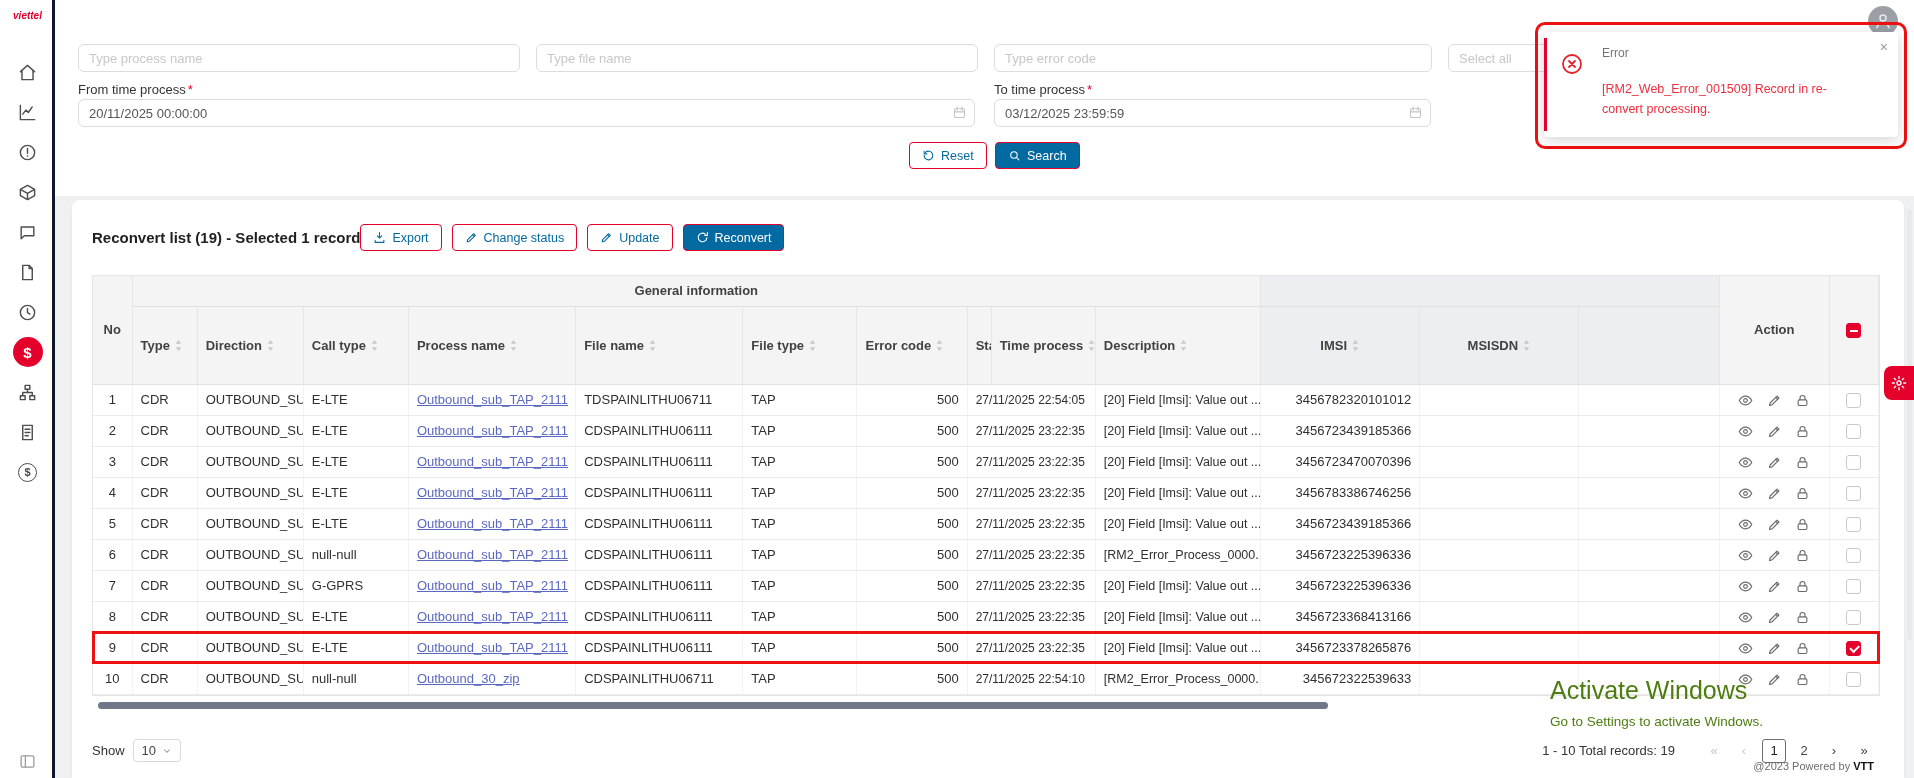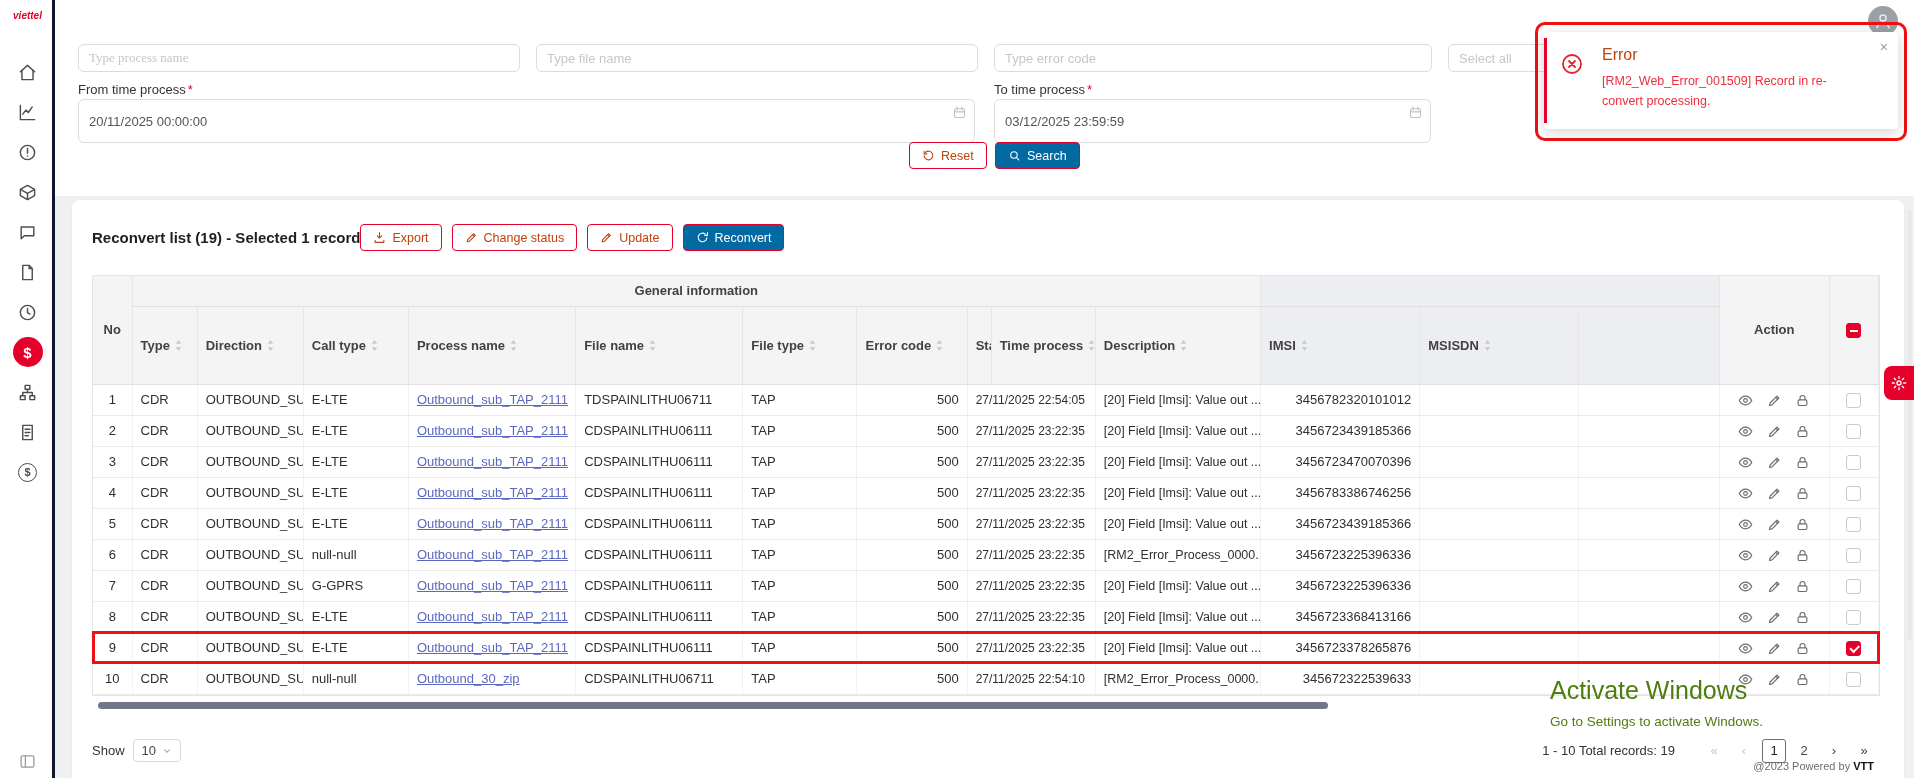--- a/index.html
+++ b/index.html
@@ -22,54 +22,54 @@
   .page-title{position:absolute;left:18px;top:8px;font-size:21px;font-weight:700;color:#111}
   .avatar{position:absolute;right:16px;top:6px;width:30px;height:30px;border-radius:50%;background:#9aa0a6;display:flex;align-items:center;justify-content:center;color:#e8eaed}
   .avatar svg{width:18px;height:18px}
 
   .f-input{position:absolute;height:28px;border:1px solid #dcdcdc;border-radius:6px;background:#fff;font-size:13px;padding:0 10px;color:#555;font-family:"Liberation Sans",sans-serif;outline:none}
   .f-input::placeholder{color:#c7c7c7}
   .f-select{position:absolute;height:28px;border:1px solid #dcdcdc;border-radius:6px;background:#fff;display:flex;align-items:center;justify-content:space-between;padding:0 10px;font-size:13px;color:#c7c7c7;cursor:pointer}
   .f-label{position:absolute;font-size:13px;color:#333}
   .req{color:#e4002b;margin-left:2px}
   .date-wrap{position:absolute}
-  .date-wrap input{width:100%;height:44px;border:1px solid #dcdcdc;border-radius:6px;font-size:13px;padding:0 30px 0 10px;color:#555;font-family:"Liberation Sans",sans-serif;outline:none;background:#fff}
+  .date-wrap input{width:100%;height:28px;border:1px solid #dcdcdc;border-radius:6px;font-size:13px;padding:0 30px 0 10px;color:#555;font-family:"Liberation Sans",sans-serif;outline:none;background:#fff}
   .cal-ic{position:absolute;right:8px;top:6px;width:15px;height:15px;color:#c3c3c3}
 
-  .btn{display:inline-flex;align-items:center;gap:6px;height:27px;padding:0 12px;border-radius:4px;font-size:12.5px;cursor:pointer;border:1px solid #e4002b;background:#fff;color:#c2410c;font-family:"Liberation Sans",sans-serif}
+  .btn{display:inline-flex;align-items:center;gap:6px;height:27px;padding:0 12px;border-radius:4px;font-size:12.5px;cursor:pointer;border:1px solid #e4002b;background:#fff;color:#0369a1;font-family:"Liberation Sans",sans-serif}
   .btn.filled{background:#0369a1;color:#fff}
   .btn svg{width:13px;height:13px}
   .btn-reset{position:absolute;left:854px;top:142px}
   .btn-search{position:absolute;left:940px;top:142px}
 
   
   .toast-anno{position:absolute;left:1535px;top:22px;width:372px;z-index:40;border:3px solid #ee1111;border-radius:10px;padding:7px 6px 9px 6px;background:transparent}
   .toast{position:relative;background:#fff;border-radius:4px;box-shadow:0 3px 14px rgba(0,0,0,.18);padding:14px 16px 18px 22px;min-height:96px}
   .toast::before{content:"";position:absolute;left:0;top:6px;bottom:6px;width:3px;background:#e4002b}
   .toast-close{position:absolute;top:8px;right:10px;color:#9a9a9a;font-size:14px;cursor:pointer;line-height:1}
   .toast-ic{position:absolute;left:16px;top:20px;width:24px;height:24px;color:#e4232e}
   .toast-body{margin-left:36px;padding-right:14px}
-  .toast-title{font-size:16px;color:#c2410c;margin-bottom:7px}
+  .toast-title{font-size:12px;color:#737373;margin-bottom:19px}
   .toast-msg{font-size:12.5px;color:#ef2d3e;line-height:1.6;max-width:252px}
 
   
   .card{position:absolute;left:72px;top:200px;width:1832px;height:578px;background:#fff;border-radius:8px 8px 0 0;box-shadow:0 1px 3px rgba(0,0,0,.06)}
   .card-top{display:flex;justify-content:flex-start;align-items:center;padding:24px 28px 0 20px}
   .list-heading{font-size:15px;font-weight:700;color:#1f1f1f}
   .list-actions{display:flex;gap:10px}
 
   .table-wrap{margin:24px 24px 0 20px;border:1px solid #e5e5e5;position:relative}
   table{width:100%;border-collapse:collapse;table-layout:fixed}
   thead th{background:#f4f4f5;font-size:13px;font-weight:600;color:#424242;border-right:1px solid #e6e6e6;border-bottom:1px solid #e0e0e0;padding:0 8px;white-space:nowrap;overflow:hidden}
   thead tr.group-row th{height:30px}
   thead tr.col-row th{height:78px;text-align:left}
   th.imsi-block{background:#eceef1}
   th .hflex{display:inline-flex;align-items:center;gap:4px;max-width:100%}
   th.right{text-align:right}
-  th.right .hflex{justify-content:flex-start;width:100%}
+  th.right .hflex{justify-content:center;width:100%}
   th.center{text-align:center}
   .sort{width:9px;height:13px;flex:none}
   tbody td{height:31px;font-size:13px;color:#2f2f2f;border-right:1px solid #f2f2f2;border-bottom:1px solid #ebebeb;padding:0 8px;white-space:nowrap;overflow:hidden;background:#fff}
   tbody td.r{text-align:right}
   tbody td.c{text-align:center}
   td.td-time{font-size:12px;overflow:visible}
   td.td-desc{font-size:12.5px}
   .plink{color:#5b68c0;text-decoration:underline;cursor:pointer}
   tr.selected{outline:3px solid #ee1111;outline-offset:-2px}
   td.td-action{text-align:center;overflow:visible}
@@ -186,21 +186,21 @@
   </nav>
 
   <div class="topband">
     <div class="avatar">
         <svg viewBox="0 0 24 24" fill="none" stroke="currentColor" stroke-width="2" stroke-linecap="round">
           <circle cx="12" cy="8" r="4"></circle>
           <path d="M4 21c1-4 4-6 8-6s7 2 8 6"></path>
         </svg>
       </div>
 
-    <input class="f-input" style="left: 23px; top: 44px; width: 442px; font-family: Liberation Serif, serif;" placeholder="Type process name">
+    <input class="f-input" style="left: 23px; top: 44px; width: 442px;" placeholder="Type process name">
     <input class="f-input" style="left: 481px; top: 44px; width: 442px;" placeholder="Type file name">
     <input class="f-input" style="left: 939px; top: 44px; width: 438px;" placeholder="Type error code">
     <div class="f-select" style="left:1393px;top:44px;width:320px">
       <span>Select all</span>
       <svg style="width:10px;height:10px;color:#b9b9b9" viewBox="0 0 24 24" fill="none" stroke="currentColor" stroke-width="2.5" stroke-linecap="round">
           <path d="M6 9l6 6 6-6"></path>
         </svg>
     </div>
 
     <div class="f-label" style="left:23px;top:82px"><span>From time process</span><span class="req">*</span></div>

